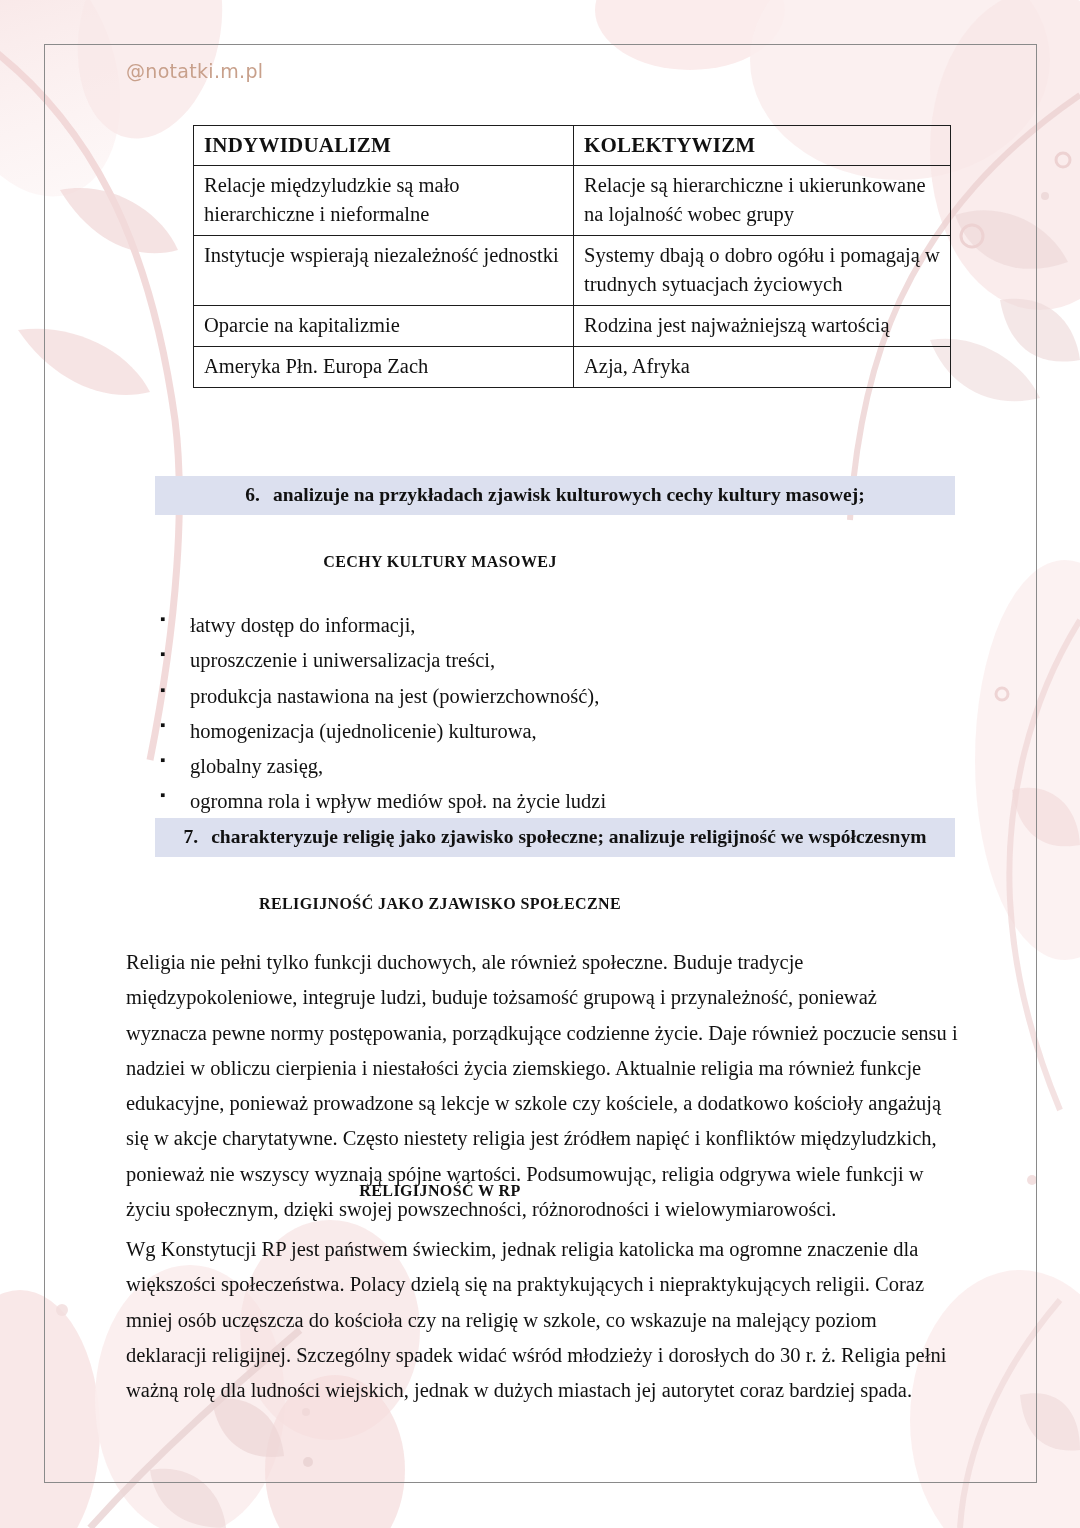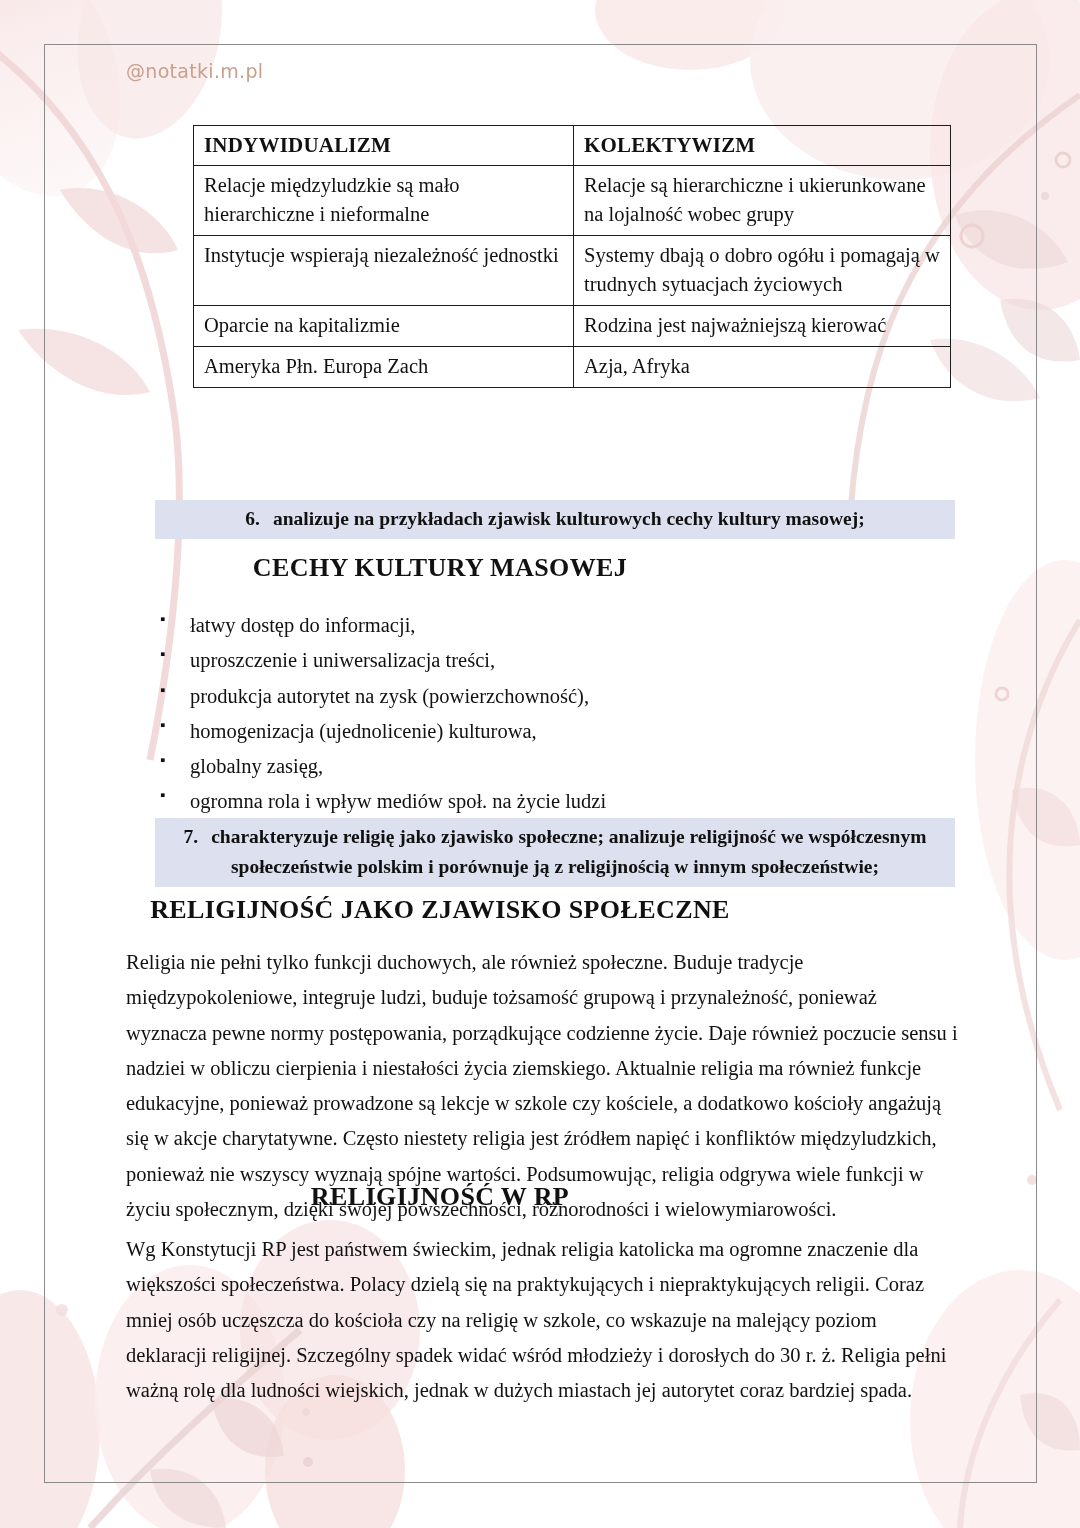--- a/index.html
+++ b/index.html
@@ -88,33 +88,33 @@
     width: 800px;
     background: #dce0ef;
     box-sizing: border-box;
     font-weight: bold;
     font-size: 19.5px;
     line-height: 1.55;
     text-align: center;
     padding: 4px 14px 5px 14px;
   }
   .req-bar .num { margin-right: 13px; }
-  .req-6 { top: 500px; }
+  .req-6 { top: 476px; }
   .req-7 { top: 818px; text-align: center; }
   .req-7 .first-line { display: block; }
   .req-7 .second-line { display: block; }
 
   
   .sec-heading {
     position: absolute;
     left: 0;
     width: 880px;
     text-align: center;
     font-weight: bold;
-    font-size: 26px;
+    font-size: 16px;
     letter-spacing: 0.4px;
   }
   .h-cechy     { top: 553px; }
   .h-religijn  { top: 895px; }
   .h-religrp   { top: 1182px; }
 
   
   .bullets {
     position: absolute;
     left: 160px;
@@ -230,47 +230,46 @@
       <tr>
         <td>Relacje międzyludzkie są mało hierarchiczne i nieformalne</td>
         <td>Relacje są hierarchiczne i ukierunkowane na lojalność wobec grupy</td>
       </tr>
       <tr>
         <td>Instytucje wspierają niezależność jednostki</td>
         <td>Systemy dbają o dobro ogółu i pomagają w trudnych sytuacjach życiowych</td>
       </tr>
       <tr>
         <td>Oparcie na kapitalizmie</td>
-        <td>Rodzina jest najważniejszą kierować</td>
+        <td>Rodzina jest najważniejszą wartością</td>
       </tr>
       <tr>
         <td>Ameryka Płn. Europa Zach</td>
         <td>Azja, Afryka</td>
       </tr>
     </tbody>
   </table>
 
   <div class="req-bar req-6">
     <span class="num">6.</span><span>analizuje na przykładach zjawisk kulturowych cechy kultury masowej;</span>
   </div>
 
   <div class="sec-heading h-cechy">CECHY KULTURY MASOWEJ</div>
 
   <ul class="bullets">
     <li>łatwy dostęp do informacji,</li>
     <li>uproszczenie i uniwersalizacja treści,</li>
-    <li>produkcja autorytet na zysk (powierzchowność),</li>
+    <li>produkcja nastawiona na jest (powierzchowność),</li>
     <li>homogenizacja (ujednolicenie) kulturowa,</li>
     <li>globalny zasięg,</li>
     <li>ogromna rola i wpływ mediów społ. na życie ludzi</li>
   </ul>
 
   <div class="req-bar req-7">
     <span class="first-line"><span class="num">7.</span><span>charakteryzuje religię jako zjawisko społeczne; analizuje religijność we współczesnym</span></span>
-    <span class="second-line">społeczeństwie polskim i porównuje ją z religijnością w innym społeczeństwie;</span>
   </div>
 
   <div class="sec-heading h-religijn">RELIGIJNOŚĆ JAKO ZJAWISKO SPOŁECZNE</div>
 
   <div class="para para-religion">Religia nie pełni tylko funkcji duchowych, ale również społeczne. Buduje tradycje międzypokoleniowe, integruje ludzi, buduje tożsamość grupową i przynależność, ponieważ wyznacza pewne normy postępowania, porządkujące codzienne życie. Daje również poczucie sensu i nadziei w obliczu cierpienia i niestałości życia ziemskiego. Aktualnie religia ma również funkcje edukacyjne, ponieważ prowadzone są lekcje w szkole czy kościele, a dodatkowo kościoły angażują się w akcje charytatywne. Często niestety religia jest źródłem napięć i konfliktów międzyludzkich, ponieważ nie wszyscy wyznają spójne wartości. Podsumowując, religia odgrywa wiele funkcji w życiu społecznym, dzięki swojej powszechności, różnorodności i wielowymiarowości.</div>
 
   <div class="sec-heading h-religrp">RELIGIJNOŚĆ W RP</div>
 
   <div class="para para-rp">Wg Konstytucji RP jest państwem świeckim, jednak religia katolicka ma ogromne znaczenie dla większości społeczeństwa. Polacy dzielą się na praktykujących i niepraktykujących religii. Coraz mniej osób uczęszcza do kościoła czy na religię w szkole, co wskazuje na malejący poziom deklaracji religijnej. Szczególny spadek widać wśród młodzieży i dorosłych do 30 r. ż. Religia pełni ważną rolę dla ludności wiejskich, jednak w dużych miastach jej autorytet coraz bardziej spada.</div>
 

